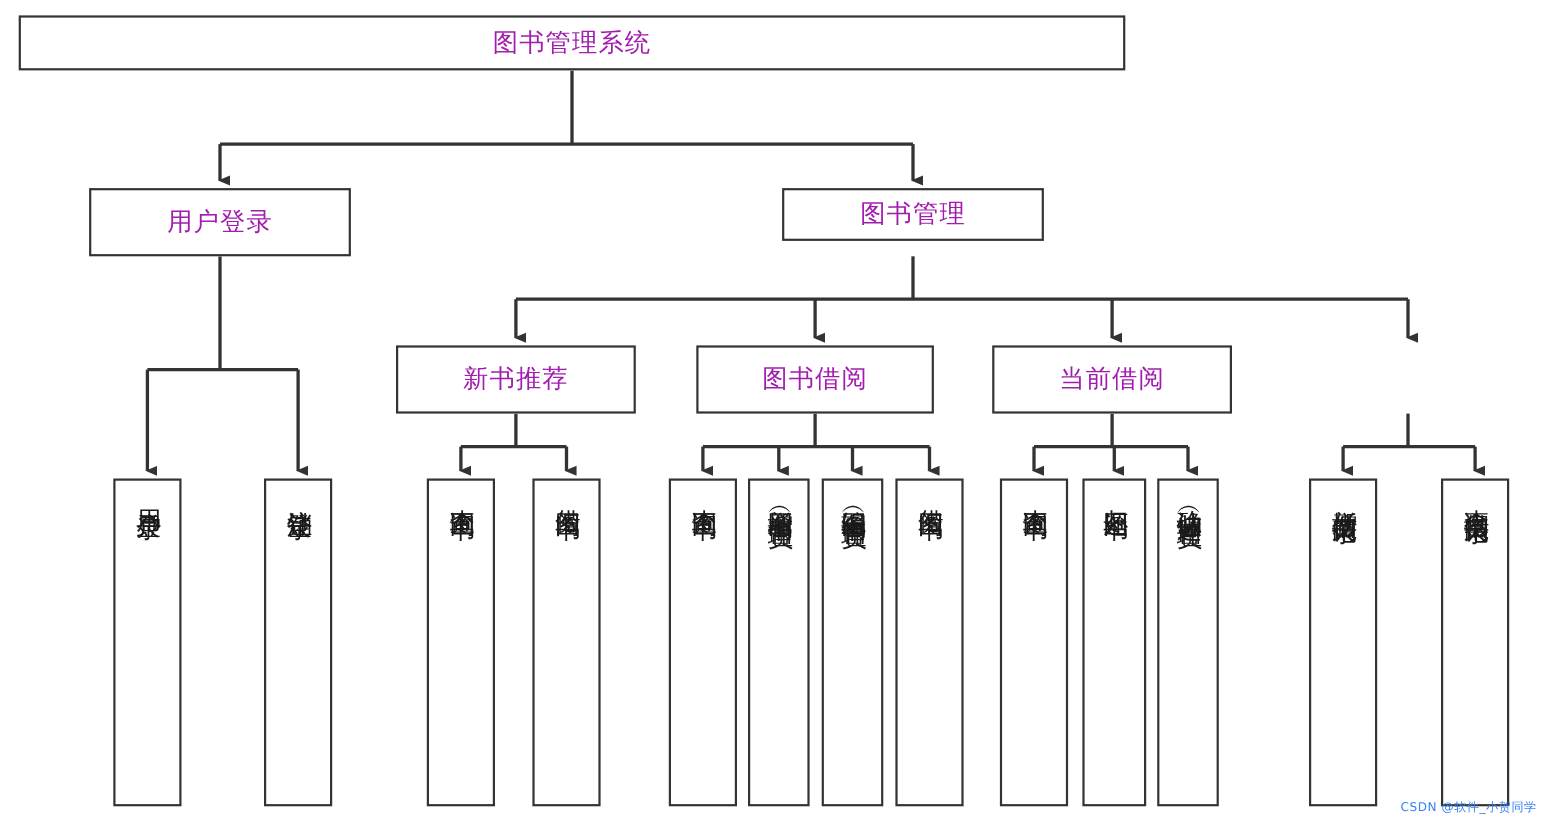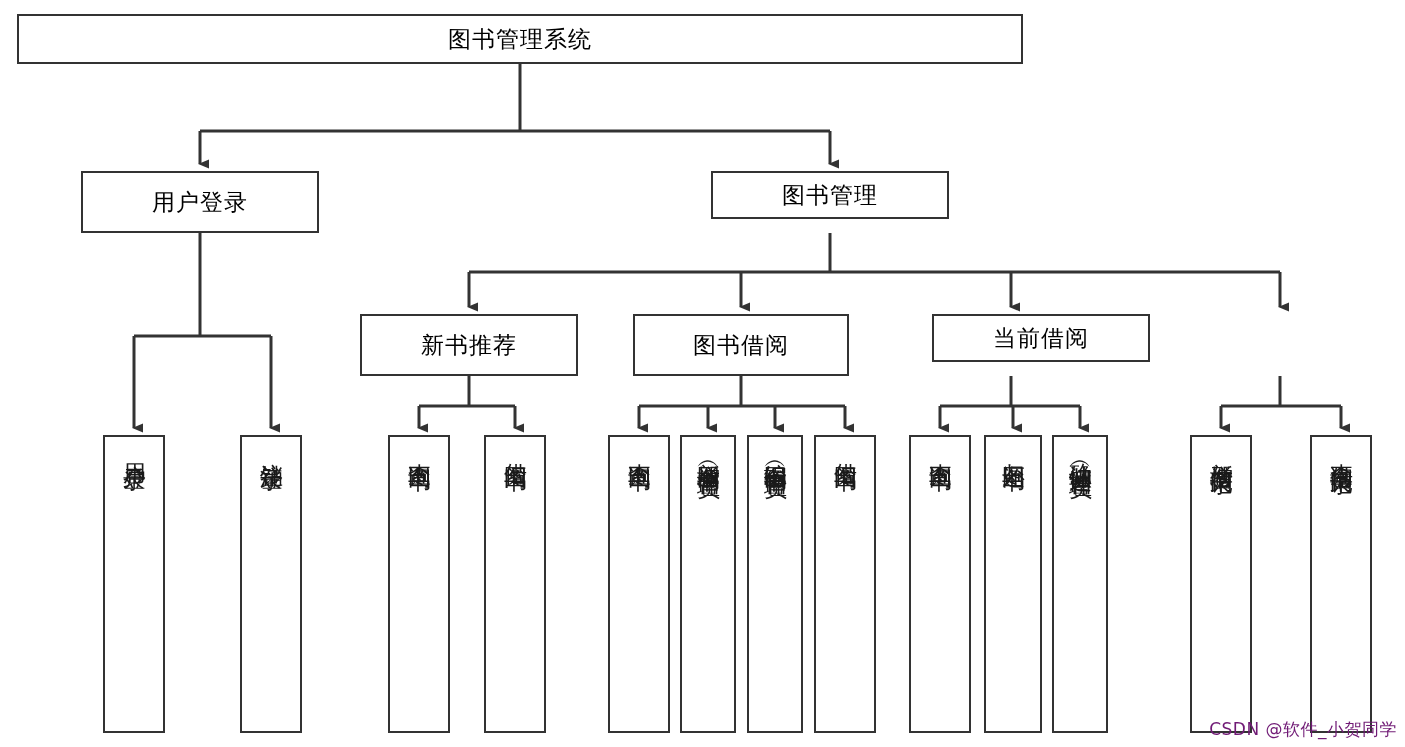--- a/index.html
+++ b/index.html
@@ -30,21 +30,21 @@
     box-sizing: border-box;
     background: #ffffff;
     border: 2px solid #333333;
     display: flex;
     align-items: center;
     justify-content: center;
     overflow: hidden;
   }
   .node-box.horizontal {
     font-size: 23px;
-    color: #000000;
+    color: #a21caf;
     letter-spacing: 1px;
   }
   .node-box.vertical {
     align-items: flex-start;
     justify-content: center;
     padding-top: 8px;
   }
   .node-label-h {
     white-space: nowrap;
     line-height: 1;
@@ -55,22 +55,22 @@
     font-size: 23px;
     color: #1a1a1a;
     line-height: 1.12;
     letter-spacing: 2px;
     white-space: nowrap;
   }
   #watermark {
     position: absolute;
     right: 8px;
     bottom: 6px;
-    font-size: 17px;
-    color: #701a75;
+    font-size: 11px;
+    color: #3b82f6;
     letter-spacing: 0.5px;
     white-space: nowrap;
     pointer-events: none;
   }
 </style>
 </head>
 <body>
 
 <div id="diagram-root">
 
@@ -137,21 +137,21 @@
   <div class="node-box horizontal" style="left:711px; top:171px; width:238px; height:48px;">
     <span class="node-label-h">图书管理</span>
   </div>
 
   <div class="node-box horizontal" style="left:360px; top:314px; width:218px; height:62px;">
     <span class="node-label-h">新书推荐</span>
   </div>
   <div class="node-box horizontal" style="left:633px; top:314px; width:216px; height:62px;">
     <span class="node-label-h">图书借阅</span>
   </div>
-  <div class="node-box horizontal" style="left:902px; top:314px; width:218px; height:48px;margin-left:30px;">
+  <div class="node-box horizontal" style="left:902px; top:314px; width:218px; height:62px;">
     <span class="node-label-h">当前借阅</span>
   </div>
 
   <div class="node-box vertical" style="left:103px; top:435px; width:62px; height:298px;">
     <span class="node-label-v">用户登录</span>
   </div>
   <div class="node-box vertical" style="left:240px; top:435px; width:62px; height:298px;">
     <span class="node-label-v">注销登录</span>
   </div>
 

